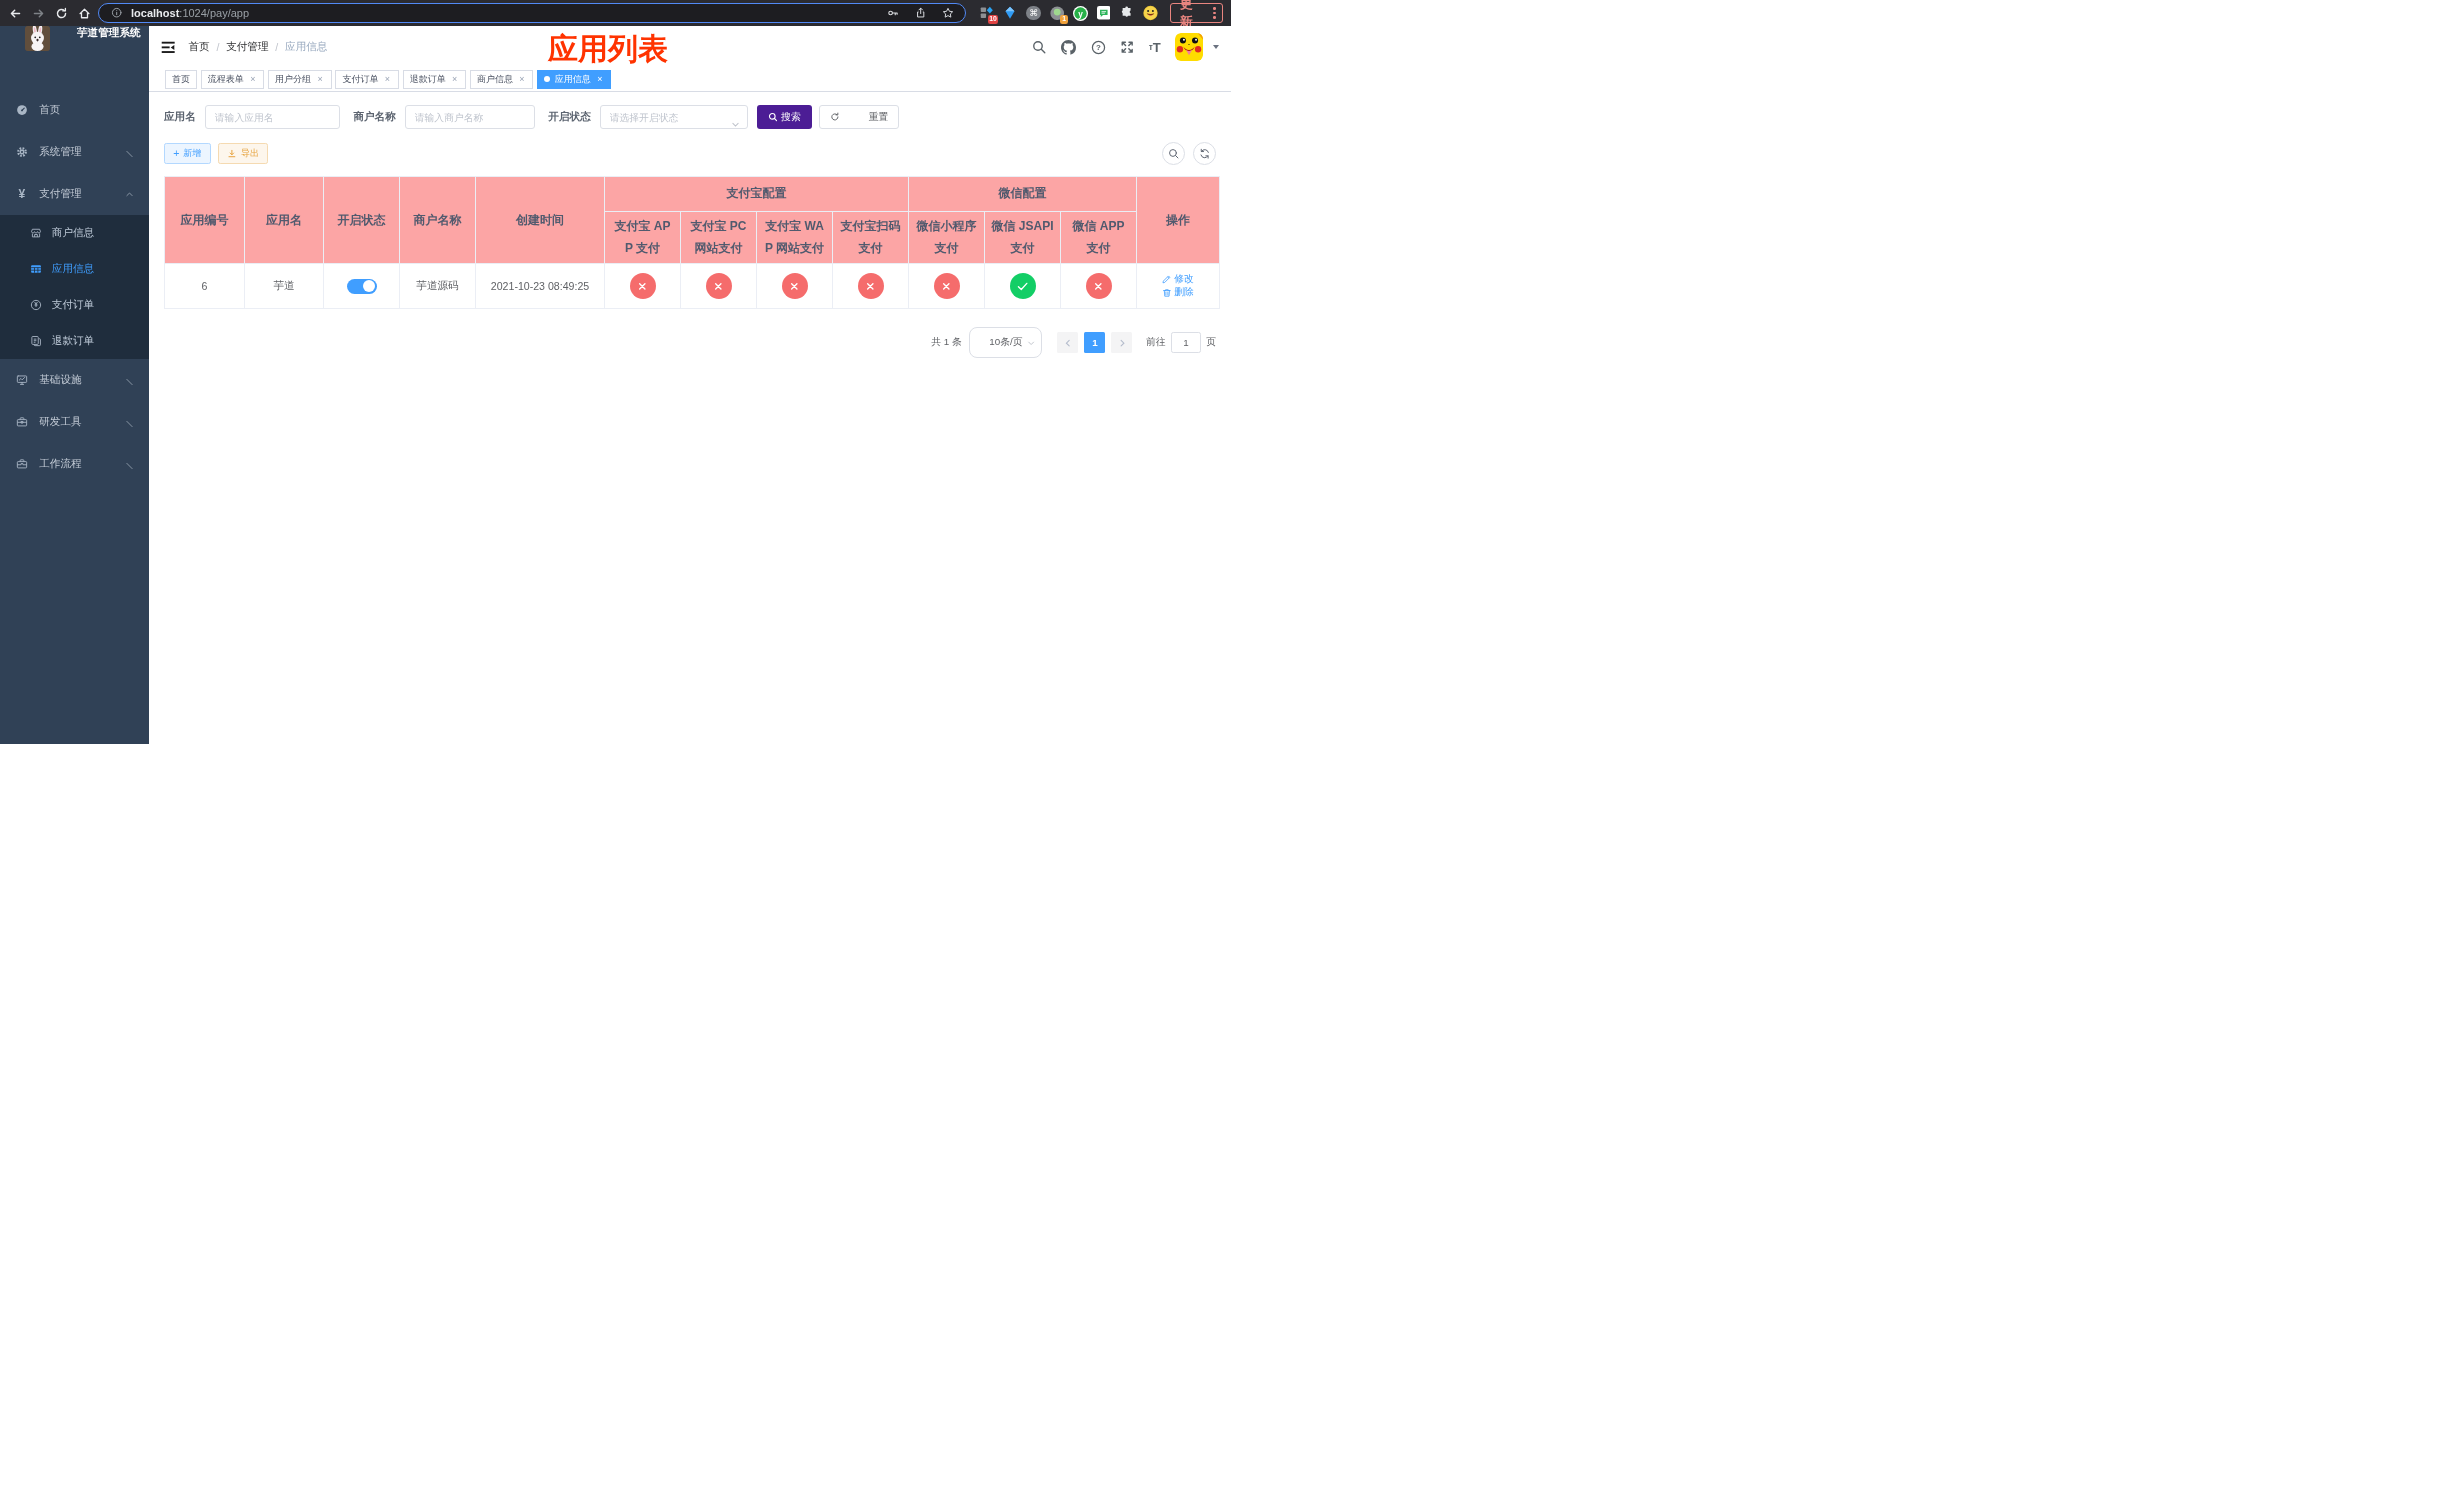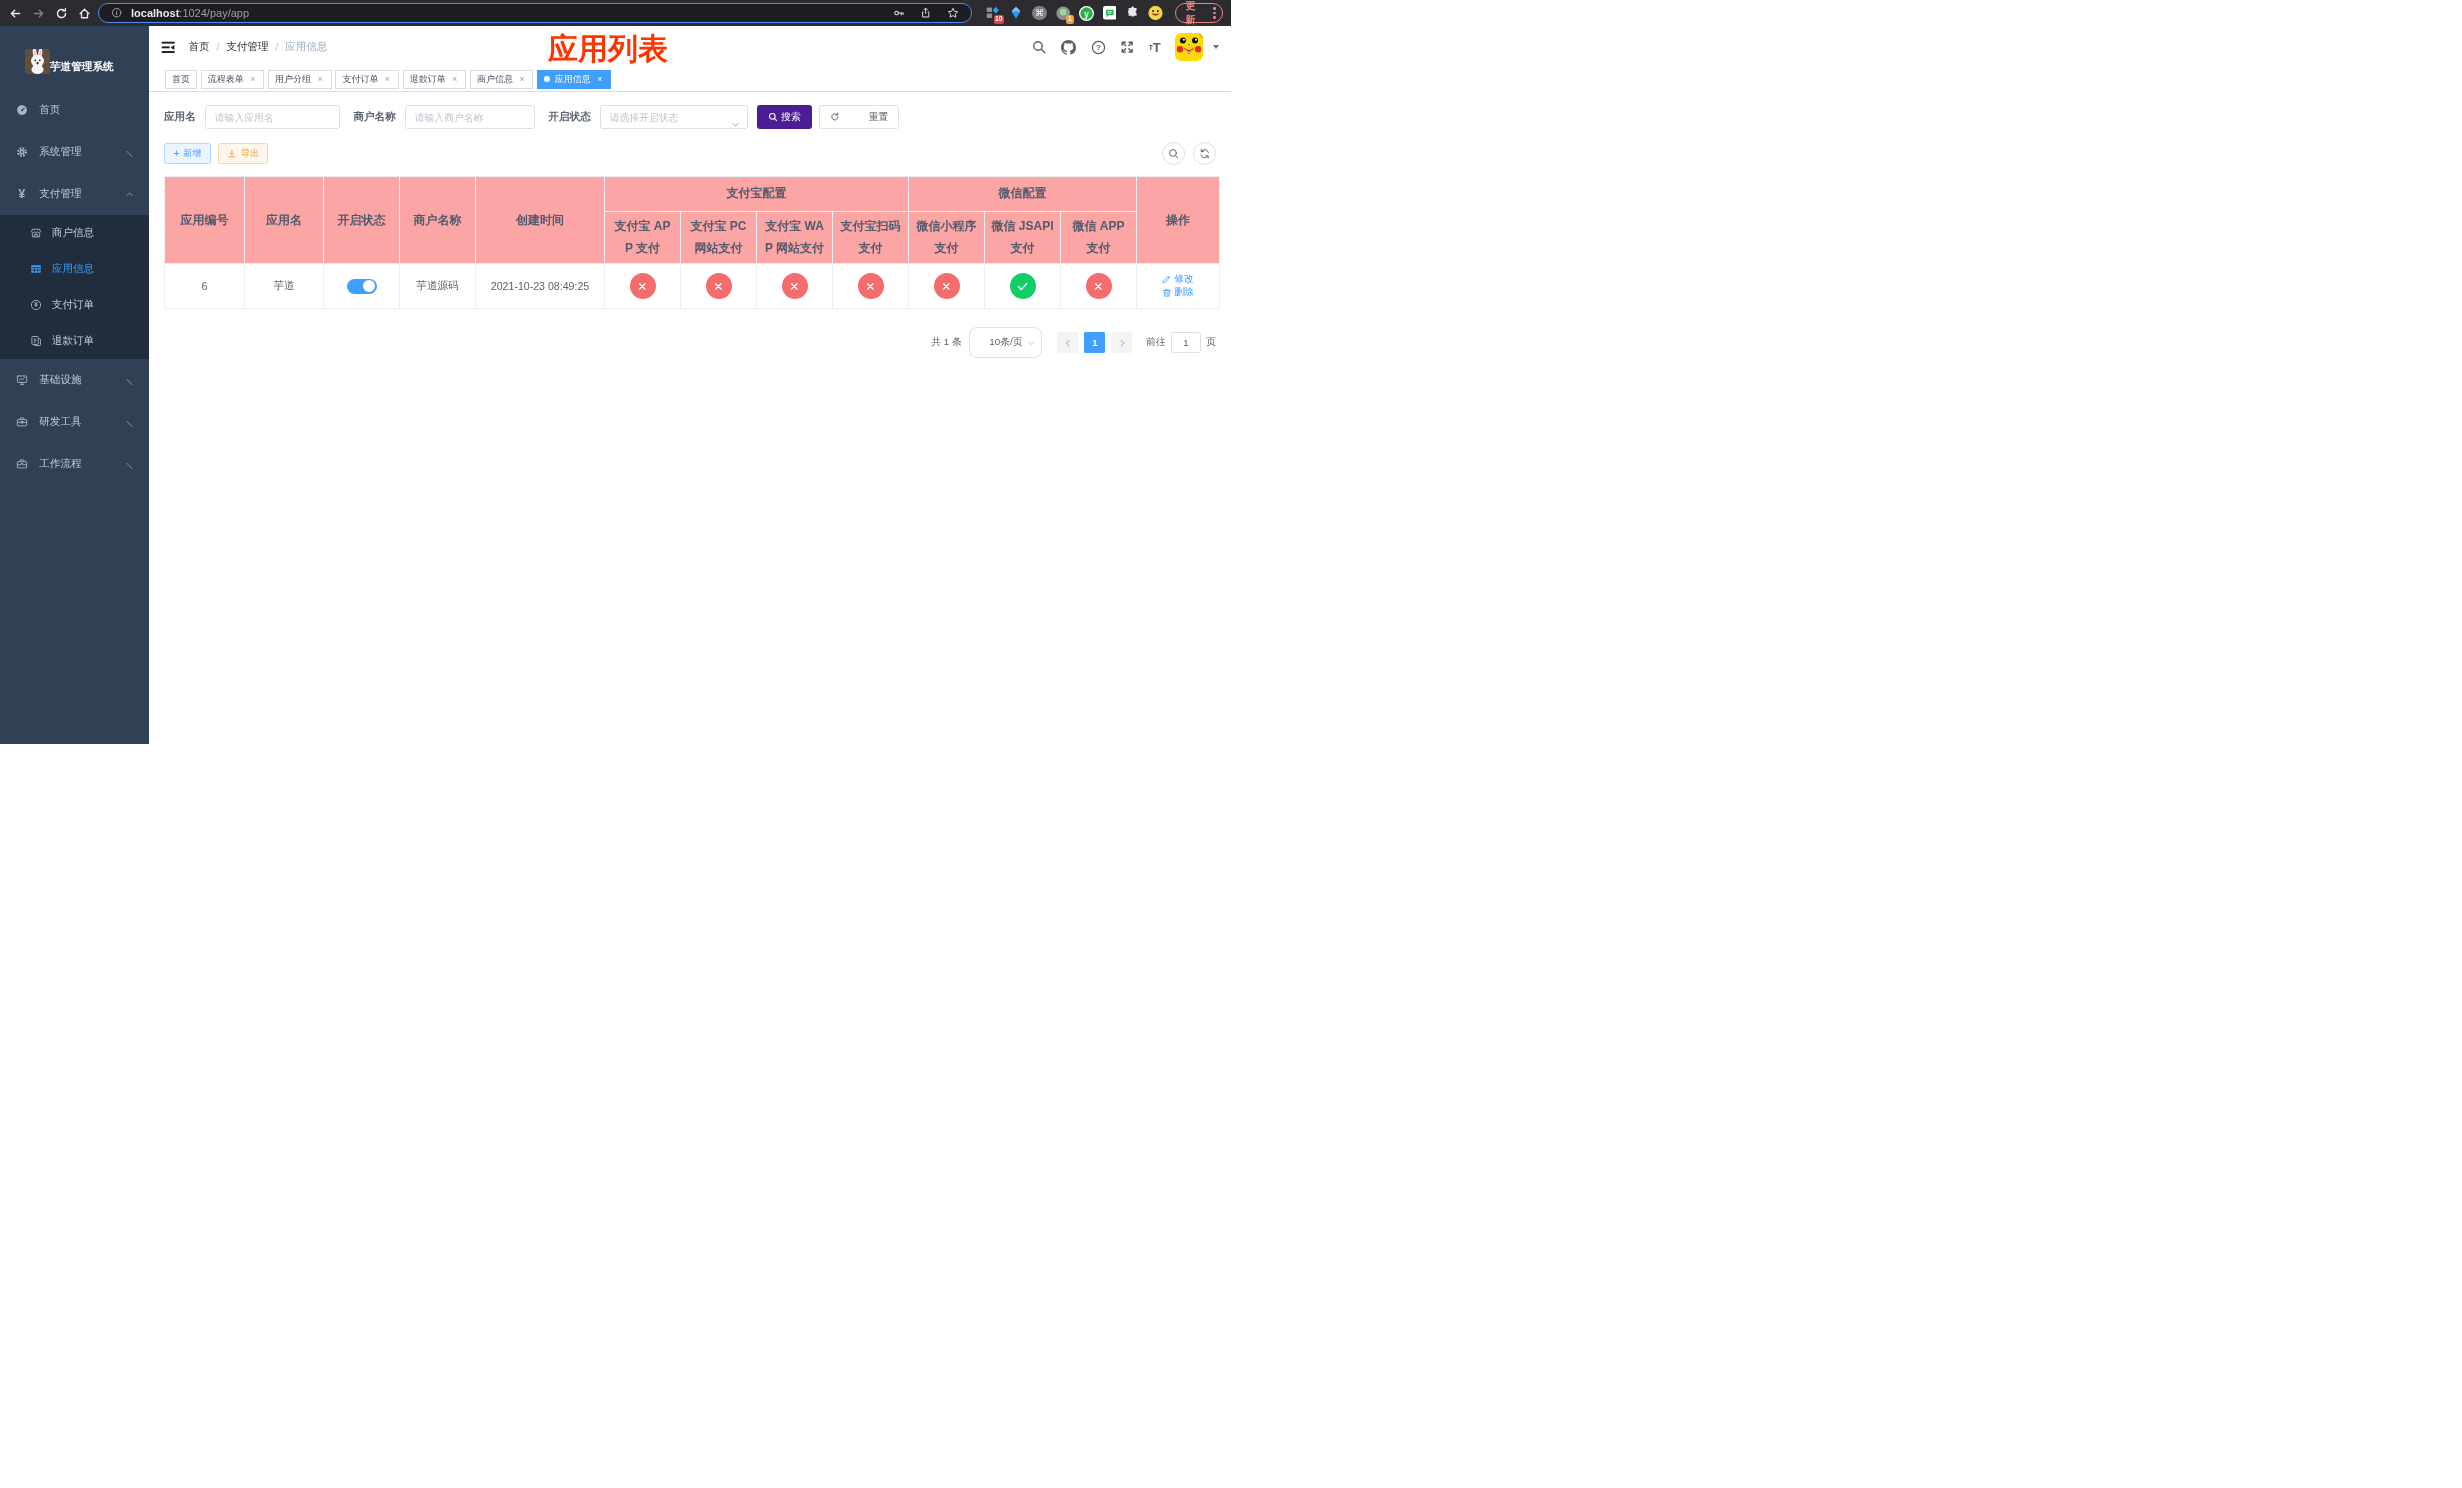--- a/index.html
+++ b/index.html
@@ -14,29 +14,29 @@
   .url-host { color:#e8eaed; font-weight:700; }
   .url-path { color:#9aa0a6; }
   .url-right { margin-left:auto; display:flex; align-items:center; gap:10.6px; }
   .ext-bar { display:flex; align-items:center; gap:8.3px; margin-left:7.6px; }
   .ext { position:relative; width:15px; height:15px; display:flex; align-items:center; justify-content:center; }
   .badge { position:absolute; bottom:-3px; right:-3.8px; background:#e04343; color:#fff; font-size:6.8px; line-height:8.3px;
            border-radius:2.3px; padding:0 1.5px; min-width:8.3px; text-align:center; font-weight:700; }
   .badge.orange { background:#f0a13b; }
   .circle-ext { width:14.4px; height:14.4px; border-radius:50%; background:#7e8288; color:#fff; display:flex;
                 align-items:center; justify-content:center; font-size:8.3px; }
-  .update-pill { margin-left:6px; border:1.5px solid #e98580; color:#e98580; border-radius:10px; height:20.4px;
-                 display:flex; align-items:center; padding:0 6.8px 0 9px; gap:7.6px; font-size:10px; font-weight:700; }
+  .update-pill { margin-left:6px; border:1.5px solid #e98580; color:#e98580; border-radius:3px; height:20.4px;
+                 display:flex; align-items:center; padding:0 6.8px 0 9px; gap:7.6px; font-size:13px; font-weight:700; }
   .vdots { display:flex; flex-direction:column; gap:1.9px; }
   .vdots i { width:2.7px; height:2.7px; border-radius:50%; background:#e98580; }
 
   
   .app { display:flex; height:719px; }
   .sidebar { width:149px; background:#304156; flex-shrink:0; color:#bfcbd9; }
-  .logo-row { height:48px; display:flex; align-items:flex-end; padding-left:25px; gap:0; }
+  .logo-row { height:48px; display:flex; align-items:flex-start; padding-left:25px; gap:27px; }
   .logo-avatar { width:25px; height:25px; border-radius:3px; overflow:hidden; flex:0 0 auto; }
   .logo-title { color:#fff; font-size:10.6px; font-weight:700; }
   .menu { padding-top:15px; }
   .menu-item { display:flex; align-items:center; height:42px; padding:0 15px; font-size:10.6px; color:#c3cbd6; cursor:pointer; }
   .menu-item .mi-icon { width:13.6px; display:flex; justify-content:center; margin-right:10.6px; color:#a9b6c5; }
   .menu-item .chev { margin-left:auto; color:#8a97a6; display:flex; }
   .menu-item.sub { height:36px; padding-left:30px; background:#1f2d3d; color:#bfcbd9; }
   .menu-item.sub .mi-icon { width:12px; margin-right:9.8px; }
   .menu-item.sub.active { color:#409eff; }
   .menu-item.sub.active .mi-icon { color:#409eff; }

